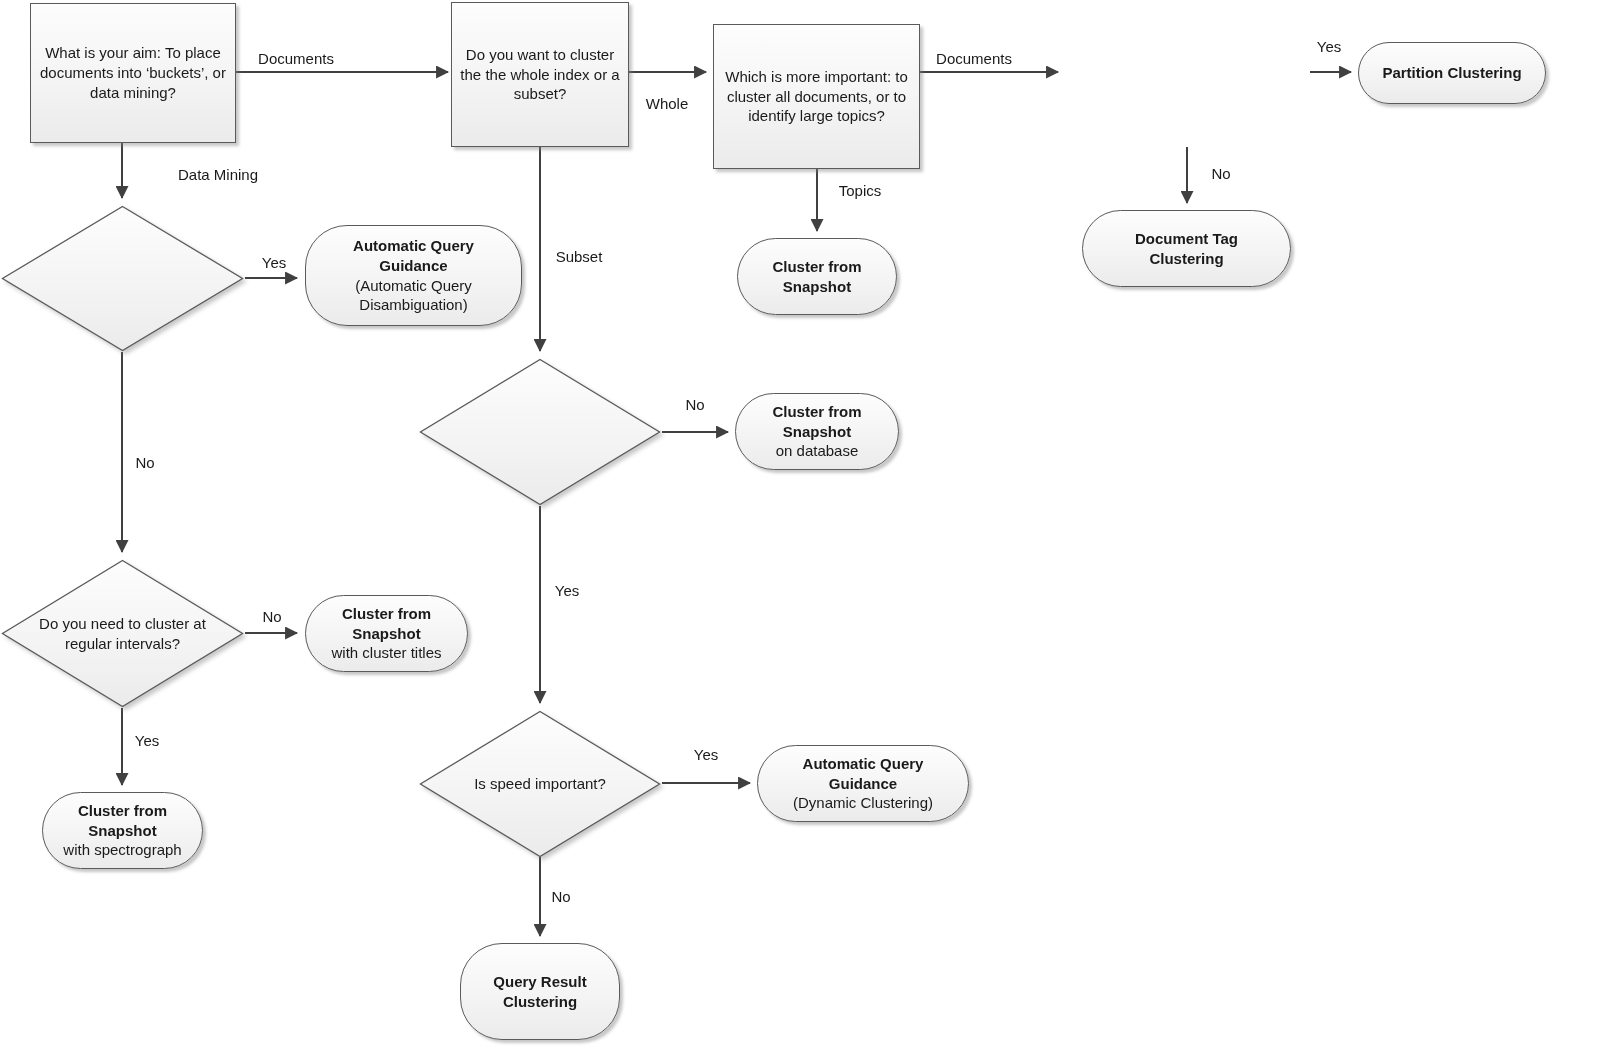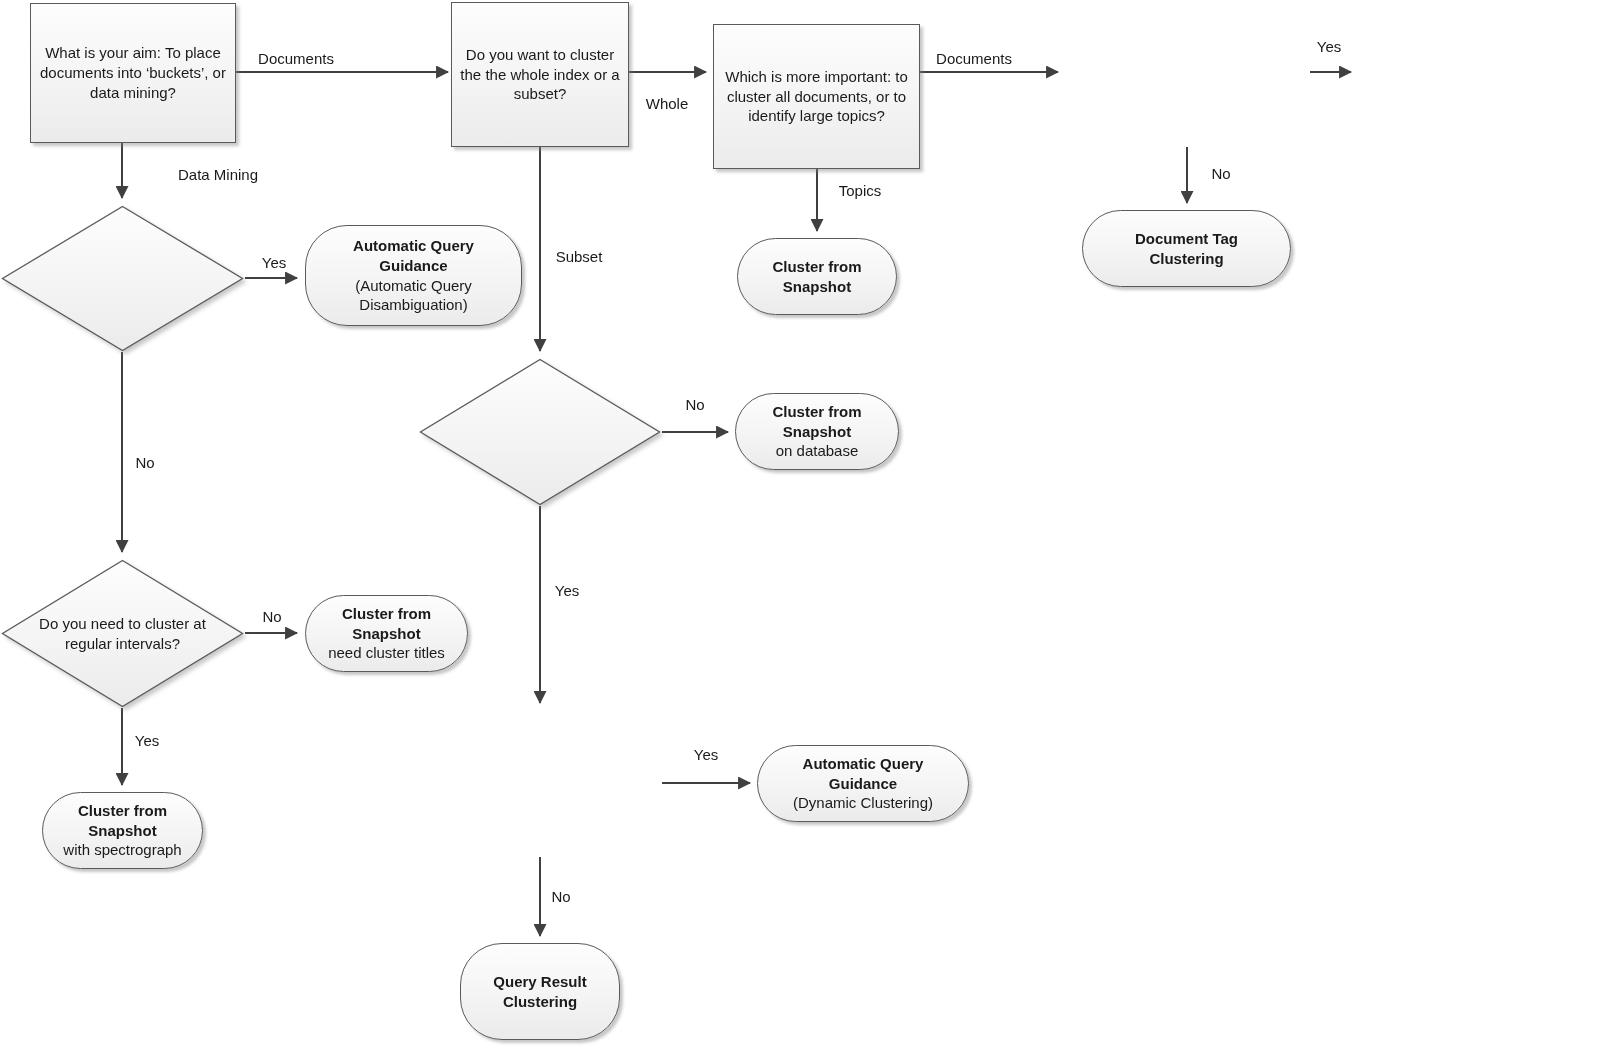--- a/index.html
+++ b/index.html
@@ -123,21 +123,33 @@
     <svg class="dshape" viewBox="0 0 100 100" preserveAspectRatio="none">
         <polygon points="50,1 99,50 50,99 1,50" vector-effect="non-scaling-stroke"></polygon>
       </svg>
   </div>
   <div class="node diamond" style="left:0px;top:559px;width:245px;height:149px;">
     <svg class="dshape" viewBox="0 0 100 100" preserveAspectRatio="none">
         <polygon points="50,1 99,50 50,99 1,50" vector-effect="non-scaling-stroke"></polygon>
       </svg>
     <div class="txt">Do you need to cluster at regular intervals?</div>
   </div>
-
+  <div class="node diamond" style="left:418px;top:710px;width:244px;height:148px;">
+    <svg class="dshape" viewBox="0 0 100 100" preserveAspectRatio="none">
+        <polygon points="50,1 99,50 50,99 1,50" vector-effect="non-scaling-stroke"></polygon>
+      </svg>
+    <div class="txt">Is speed important?</div>
+  </div>
+
+  <div class="node pill" style="left:1358px;top:42px;width:188px;height:62px;">
+    <div class="txt">
+        <span class="b">Partition Clustering</span>
+        <span class="r"></span>
+      </div>
+  </div>
   <div class="node pill" style="left:1082px;top:210px;width:209px;height:77px;">
     <div class="txt">
         <span class="b">Document Tag Clustering</span>
         <span class="r"></span>
       </div>
   </div>
   <div class="node pill" style="left:737px;top:238px;width:160px;height:77px;">
     <div class="txt">
         <span class="b">Cluster from Snapshot</span>
         <span class="r"></span>
@@ -151,21 +163,21 @@
   </div>
   <div class="node pill" style="left:735px;top:393px;width:164px;height:77px;">
     <div class="txt">
         <span class="b">Cluster from Snapshot</span>
         <span class="r">on database</span>
       </div>
   </div>
   <div class="node pill" style="left:305px;top:595px;width:163px;height:77px;">
     <div class="txt">
         <span class="b">Cluster from Snapshot</span>
-        <span class="r">need cluster titles</span>
+        <span class="r">with cluster titles</span>
       </div>
   </div>
   <div class="node pill" style="left:42px;top:792px;width:161px;height:77px;">
     <div class="txt">
         <span class="b">Cluster from Snapshot</span>
         <span class="r">with spectrograph</span>
       </div>
   </div>
   <div class="node pill" style="left:757px;top:745px;width:212px;height:77px;">
     <div class="txt">

